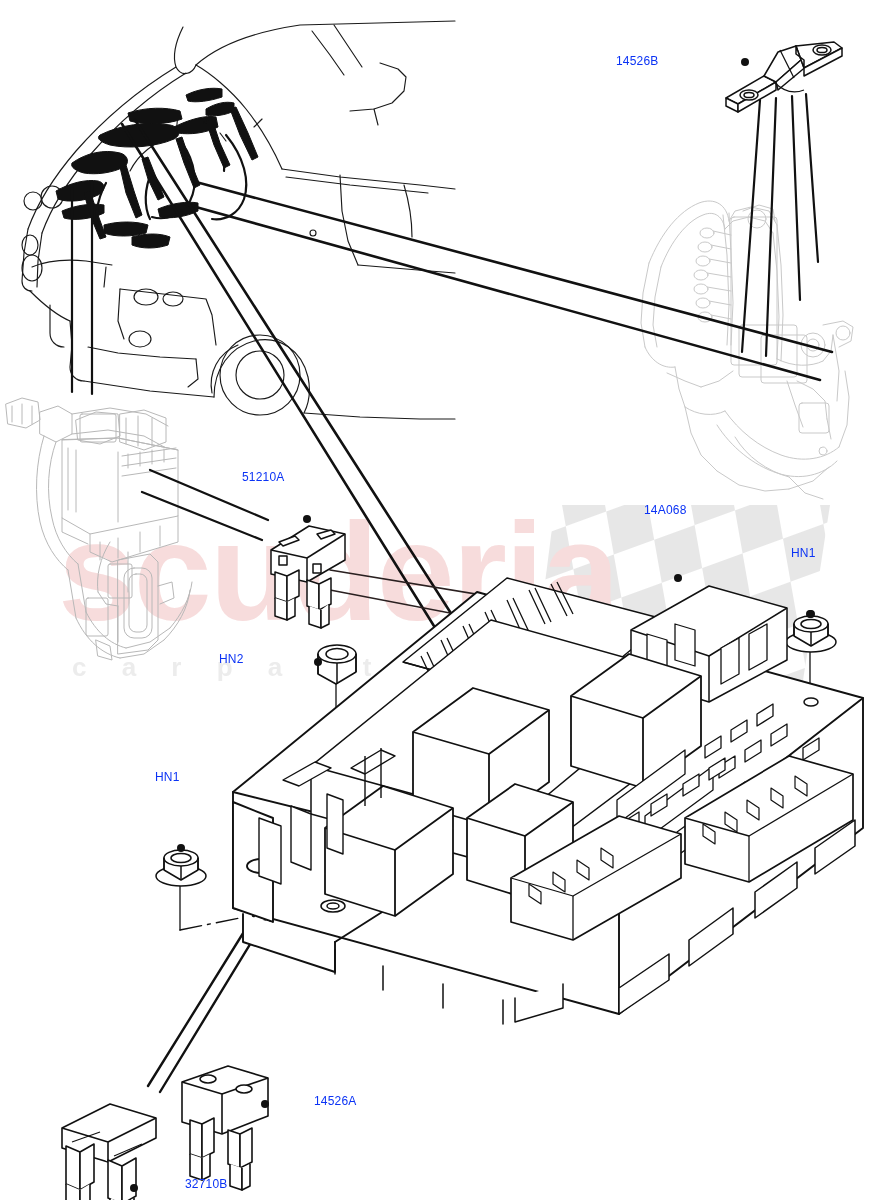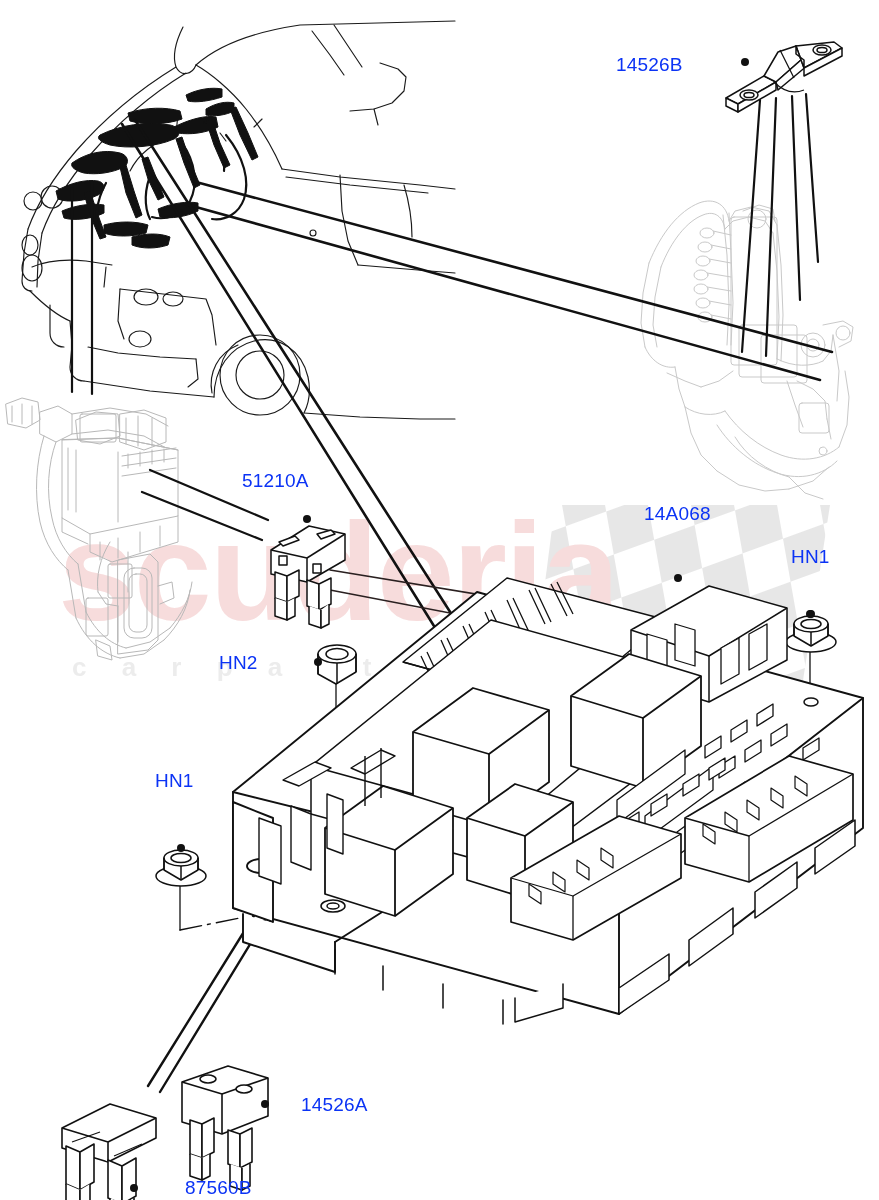--- a/index.html
+++ b/index.html
@@ -1,20 +1,20 @@
 <!DOCTYPE html>
 <html><head>
 <meta charset="utf-8">
 <style>
   html,body{margin:0;padding:0;background:#ffffff;}
   body{width:879px;height:1200px;overflow:hidden;
        font-family:"Liberation Sans",sans-serif;}
   #stage{position:relative;width:879px;height:1200px;background:#fff;}
   #stage > svg{position:absolute;left:0;top:0;}
-  .lbl{position:absolute;color:#0b33f5;font-size:19px;font-weight:400;
+  .lbl{position:absolute;color:#0b33f5;font-size:12px;font-weight:400;
        letter-spacing:.2px;white-space:nowrap;font-family:"Liberation Sans",sans-serif;}
 </style>
 </head>
 <body>
 
 <div id="stage">
 
 <svg width="879" height="1200">
   <defs>
     <pattern id="chk" width="86" height="86" patternUnits="userSpaceOnUse" patternTransform="rotate(-20) skewX(-10)">
@@ -475,16 +475,16 @@
   </g>
   <circle cx="84" cy="90" r="4" fill="#111"></circle>
 </svg>
 
 <span class="lbl" style="left:616px;top:54px">14526B</span>
 <span class="lbl" style="left:242px;top:470px">51210A</span>
 <span class="lbl" style="left:644px;top:503px">14A068</span>
 <span class="lbl" style="left:791px;top:546px">HN1</span>
 <span class="lbl" style="left:219px;top:652px">HN2</span>
 <span class="lbl" style="left:155px;top:770px">HN1</span>
-<span class="lbl" style="left:301px;top:1094px">14526A</span>
-<span class="lbl" style="left:185px;top:1177px">87560B</span>
+<span class="lbl" style="left:314px;top:1094px">14526A</span>
+<span class="lbl" style="left:185px;top:1177px">32710B</span>
 
 </div>
 
 </body></html>

